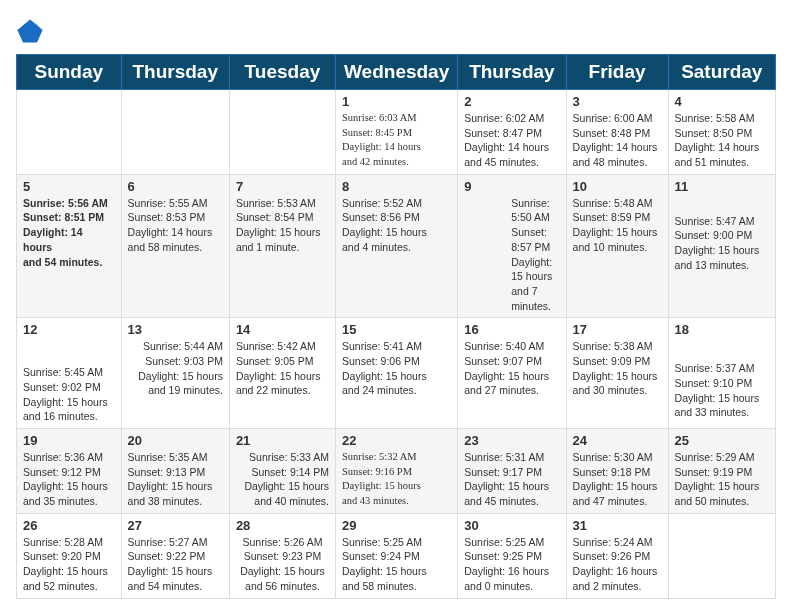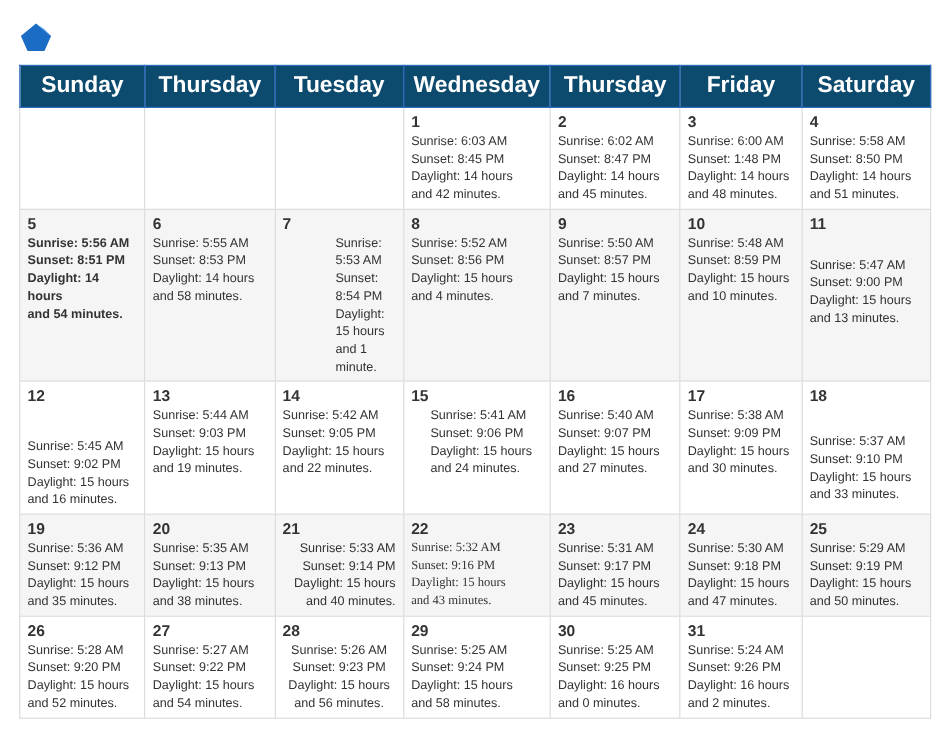--- a/index.html
+++ b/index.html
@@ -129,36 +129,36 @@
         <th>Saturday</th>
       </tr>
   </thead>
   <tbody id="calendar-body">
   <tr>
         <td class="empty-cell"></td>
         <td class="empty-cell"></td>
         <td class="empty-cell"></td>
         <td>
           <div class="day-number">1</div>
-          <div class="day-info" style="white-space: pre-line;">Sunrise: 6:03 AM
+          <div class="day-info" style="white-space: pre-line; font-family: Liberation Serif, serif;">Sunrise: 6:03 AM
 Sunset: 8:45 PM
 Daylight: 14 hours
 and 42 minutes.</div>
         </td>
         <td>
           <div class="day-number">2</div>
           <div class="day-info" style="white-space: pre-line;">Sunrise: 6:02 AM
 Sunset: 8:47 PM
 Daylight: 14 hours
 and 45 minutes.</div>
         </td>
         <td>
           <div class="day-number">3</div>
           <div class="day-info" style="white-space: pre-line;">Sunrise: 6:00 AM
-Sunset: 1:48 PM
+Sunset: 8:48 PM
 Daylight: 14 hours
 and 48 minutes.</div>
         </td>
         <td>
           <div class="day-number">4</div>
           <div class="day-info" style="white-space: pre-line;">Sunrise: 5:58 AM
 Sunset: 8:50 PM
 Daylight: 14 hours
 and 51 minutes.</div>
         </td>
@@ -173,35 +173,35 @@
         </td>
         <td>
           <div class="day-number">6</div>
           <div class="day-info" style="white-space: pre-line;">Sunrise: 5:55 AM
 Sunset: 8:53 PM
 Daylight: 14 hours
 and 58 minutes.</div>
         </td>
         <td>
           <div class="day-number">7</div>
-          <div class="day-info" style="white-space: pre-line; margin-left: 44px;">Sunrise: 5:53 AM
+          <div class="day-info" style="white-space: pre-line;">Sunrise: 5:53 AM
 Sunset: 8:54 PM
 Daylight: 15 hours
 and 1 minute.</div>
         </td>
         <td>
           <div class="day-number">8</div>
           <div class="day-info" style="white-space: pre-line;">Sunrise: 5:52 AM
 Sunset: 8:56 PM
 Daylight: 15 hours
 and 4 minutes.</div>
         </td>
         <td>
           <div class="day-number">9</div>
-          <div class="day-info" style="white-space: pre-line;">Sunrise: 5:50 AM
+          <div class="day-info" style="white-space: pre-line; margin-left: 47px;">Sunrise: 5:50 AM
 Sunset: 8:57 PM
 Daylight: 15 hours
 and 7 minutes.</div>
         </td>
         <td>
           <div class="day-number">10</div>
           <div class="day-info" style="white-space: pre-line;">Sunrise: 5:48 AM
 Sunset: 8:59 PM
 Daylight: 15 hours
 and 10 minutes.</div>
@@ -217,35 +217,35 @@
       <tr>
         <td>
           <div class="day-number">12</div>
           <div class="day-info" style="white-space: pre-line; margin-top: 28px;">Sunrise: 5:45 AM
 Sunset: 9:02 PM
 Daylight: 15 hours
 and 16 minutes.</div>
         </td>
         <td>
           <div class="day-number">13</div>
-          <div class="day-info" style="white-space: pre-line;">Sunrise: 5:44 AM
+          <div class="day-info" style="white-space: pre-line; text-align: right;">Sunrise: 5:44 AM
 Sunset: 9:03 PM
 Daylight: 15 hours
 and 19 minutes.</div>
         </td>
         <td>
           <div class="day-number">14</div>
           <div class="day-info" style="white-space: pre-line;">Sunrise: 5:42 AM
 Sunset: 9:05 PM
 Daylight: 15 hours
 and 22 minutes.</div>
         </td>
         <td>
           <div class="day-number">15</div>
-          <div class="day-info" style="white-space: pre-line; margin-left: 16px;">Sunrise: 5:41 AM
+          <div class="day-info" style="white-space: pre-line;">Sunrise: 5:41 AM
 Sunset: 9:06 PM
 Daylight: 15 hours
 and 24 minutes.</div>
         </td>
         <td>
           <div class="day-number">16</div>
           <div class="day-info" style="white-space: pre-line;">Sunrise: 5:40 AM
 Sunset: 9:07 PM
 Daylight: 15 hours
 and 27 minutes.</div>

